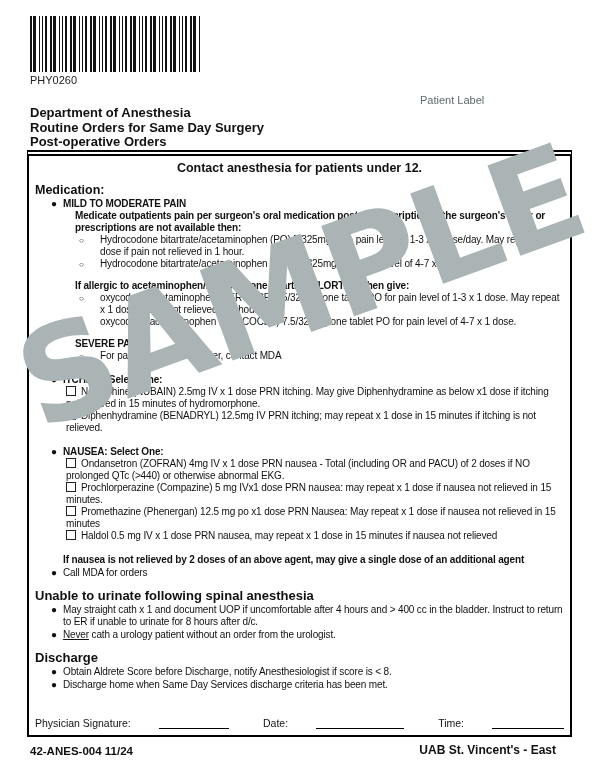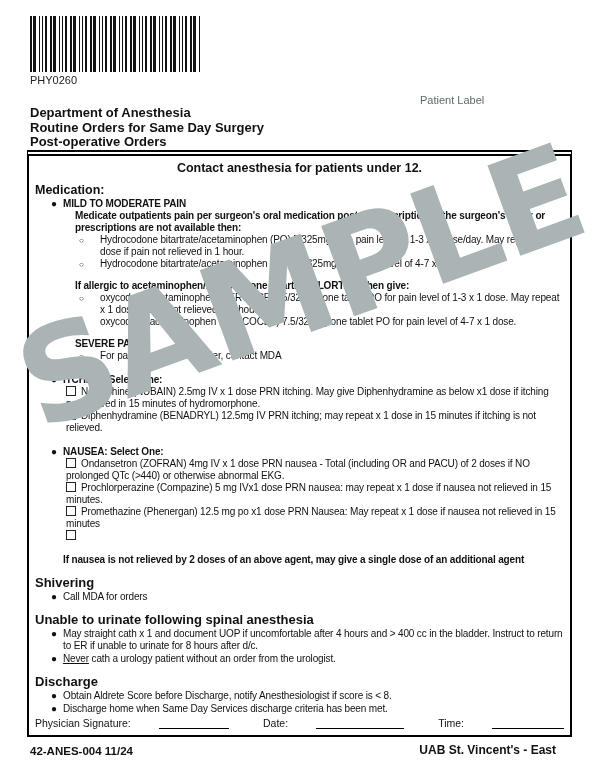--- a/index.html
+++ b/index.html
@@ -117,26 +117,25 @@
     <div class="cbx-item">
       <span class="cbx"></span><span>Ondansetron (ZOFRAN) 4mg IV x 1 dose PRN nausea - Total (including OR and PACU) of 2 doses if NO prolonged QTc (&gt;440) or otherwise abnormal EKG.</span>
     </div>
     <div class="cbx-item">
       <span class="cbx"></span><span>Prochlorperazine (Compazine) 5 mg IVx1 dose PRN nausea: may repeat x 1 dose if nausea not relieved in 15 minutes.</span>
     </div>
     <div class="cbx-item">
       <span class="cbx"></span><span>Promethazine (Phenergan) 12.5 mg po x1 dose PRN Nausea: May repeat x 1 dose if nausea not relieved in 15 minutes</span>
     </div>
     <div class="cbx-item">
-      <span class="cbx"></span>
+      <span class="cbx"></span><span>Haldol 0.5 mg IV x 1 dose PRN nausea, may repeat x 1 dose in 15 minutes if nausea not relieved</span>
     </div>
 
     <div class="note gap12">If nausea is not relieved by 2 doses of an above agent, may give a single dose of an additional agent</div>
 
-    <div class="h2 gap10">Shivering</div>
     <div class="b1">
       <span class="mark">●</span>
       <span>Call MDA for orders</span>
     </div>
 
     <div class="h2 gap10">Unable to urinate following spinal anesthesia</div>
     <div class="b1">
       <span class="mark">●</span>
       <span>May straight cath x 1 and document UOP if uncomfortable after 4 hours and &gt; 400 cc in the bladder. Instruct to return to ER if unable to urinate for 8 hours after d/c.</span>
     </div>

